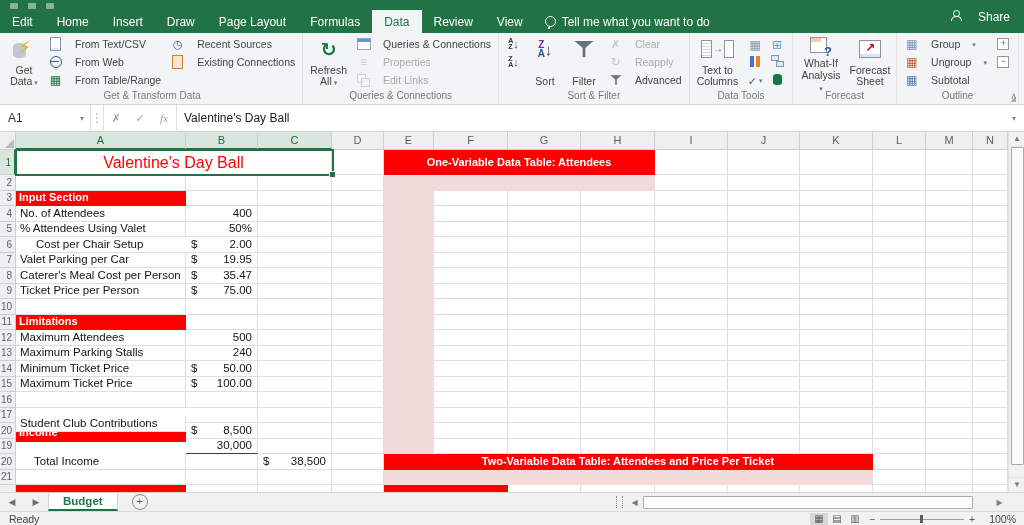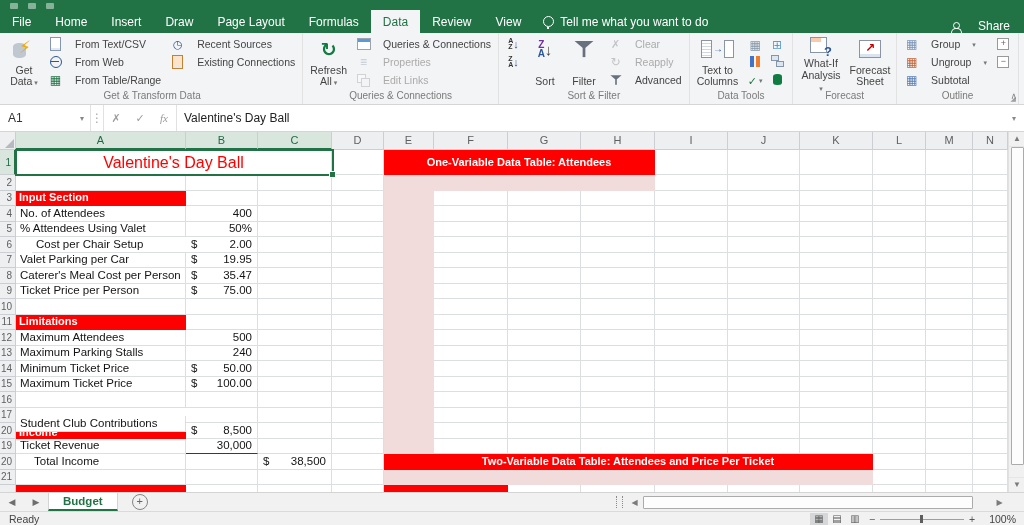--- a/index.html
+++ b/index.html
@@ -12,21 +12,21 @@
 
   
   .menubar{position:absolute;left:0;top:10px;width:1024px;height:23px;background:#217346;display:flex;align-items:stretch;color:#fff;}
   .mtabs{display:flex;align-items:stretch;}
   .mtab{padding:0 12px;display:flex;align-items:center;font-size:12px;cursor:default;white-space:nowrap;}
   .mtab.active{background:#F3F4F6;color:#217346;}
   .tellme{display:flex;align-items:center;gap:6px;font-size:12px;margin-left:10px;white-space:nowrap;}
   .bulb{position:relative;width:9px;height:9px;border:1px solid #fff;border-radius:50%;display:inline-block;}
   .bulb::after{content:"";position:absolute;left:2.8px;bottom:-3px;width:2px;height:2.5px;background:#fff;}
   .mspacer{flex:1;}
-  .share{display:flex;align-items:flex-end;gap:16px;font-size:12px;padding:0 14px;}
+  .share{display:flex;align-items:flex-start;gap:16px;font-size:12px;padding:0 14px;}
   .person{position:relative;width:12px;height:11px;display:inline-block;}
   .person::before{content:"";position:absolute;left:3px;top:0;width:5px;height:5px;border:1px solid #fff;border-radius:50%;}
   .person::after{content:"";position:absolute;left:1px;bottom:0;width:9px;height:4px;border:1px solid #fff;border-bottom:none;border-radius:5px 5px 0 0;}
 
   
   .ribbon{position:absolute;left:0;top:33px;width:1024px;height:72px;background:#F3F4F6;border-bottom:1px solid #D5D5D5;display:flex;align-items:stretch;box-sizing:border-box;padding-left:2px;}
   .rgroup{display:flex;flex-direction:column;border-right:1px solid #E2E2E2;padding:2px 4px 0;position:relative;}
   .rgroup-items{flex:1;display:flex;align-items:flex-start;gap:3px;}
   .rgroup-label{height:15px;line-height:14px;text-align:center;font-size:10px;color:#7A7A7A;white-space:nowrap;padding:0 6px;}
   .rbig{height:54px;min-width:36px;padding:1px 3px;box-sizing:border-box;display:flex;flex-direction:column;align-items:center;justify-content:space-between;font-size:10.5px;color:#444;text-align:center;cursor:default;}
@@ -170,21 +170,21 @@
 <div class="app">
 
   <div class="titlebar">
     <span class="qatfrag" style="left:10px"></span>
     <span class="qatfrag" style="left:28px"></span>
     <span class="qatfrag" style="left:46px"></span>
   </div>
 
   <div class="menubar">
     <div class="mtabs" id="mtabs">
-        <div class="mtab">File</div>
+        <div class="mtab">Edit</div>
         <div class="mtab">Home</div>
         <div class="mtab">Insert</div>
         <div class="mtab">Draw</div>
         <div class="mtab">Page Layout</div>
         <div class="mtab">Formulas</div>
         <div class="mtab active">Data</div>
         <div class="mtab">Review</div>
         <div class="mtab">View</div>
       </div>
     <div class="tellme">
@@ -772,21 +772,20 @@
       <div class="cell" style="left: 434px; top: 291px; width: 74px; height: 15.5px;"></div>
       <div class="cell" style="left: 508px; top: 291px; width: 73px; height: 15.5px;"></div>
       <div class="cell" style="left: 581px; top: 291px; width: 74px; height: 15.5px;"></div>
       <div class="cell" style="left: 655px; top: 291px; width: 73px; height: 15.5px;"></div>
       <div class="cell" style="left: 728px; top: 291px; width: 72px; height: 15.5px;"></div>
       <div class="cell" style="left: 800px; top: 291px; width: 73px; height: 15.5px;"></div>
       <div class="cell" style="left: 873px; top: 291px; width: 53px; height: 15.5px;"></div>
       <div class="cell" style="left: 926px; top: 291px; width: 47px; height: 15.5px;"></div>
       <div class="cell" style="left: 973px; top: 291px; width: 35px; height: 15.5px;"></div>
       <div class="rowhdr" style="left: 0px; top: 306.5px; width: 16px; height: 15.5px;">19</div>
-      <div class="cell c-label" style="left: 16px; top: 306.5px; width: 170px; height: 15.5px;">Ticket Revenue</div>
       <div class="cell c-num sumline" style="left: 186px; top: 306.5px; width: 72px; height: 15.5px;">30,000</div>
       <div class="cell" style="left: 258px; top: 306.5px; width: 74px; height: 15.5px;"></div>
       <div class="cell" style="left: 332px; top: 306.5px; width: 52px; height: 15.5px;"></div>
       <div class="cell pink" style="left: 384px; top: 306.5px; width: 50px; height: 15.5px;"></div>
       <div class="cell" style="left: 434px; top: 306.5px; width: 74px; height: 15.5px;"></div>
       <div class="cell" style="left: 508px; top: 306.5px; width: 73px; height: 15.5px;"></div>
       <div class="cell" style="left: 581px; top: 306.5px; width: 74px; height: 15.5px;"></div>
       <div class="cell" style="left: 655px; top: 306.5px; width: 73px; height: 15.5px;"></div>
       <div class="cell" style="left: 728px; top: 306.5px; width: 72px; height: 15.5px;"></div>
       <div class="cell" style="left: 800px; top: 306.5px; width: 73px; height: 15.5px;"></div>

